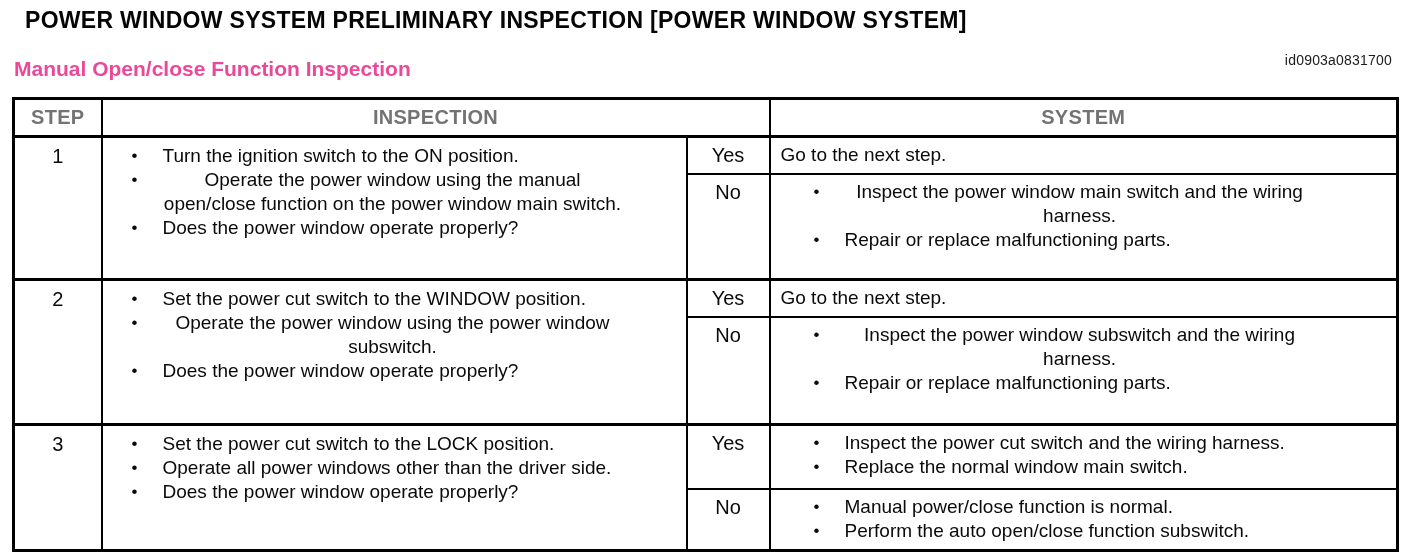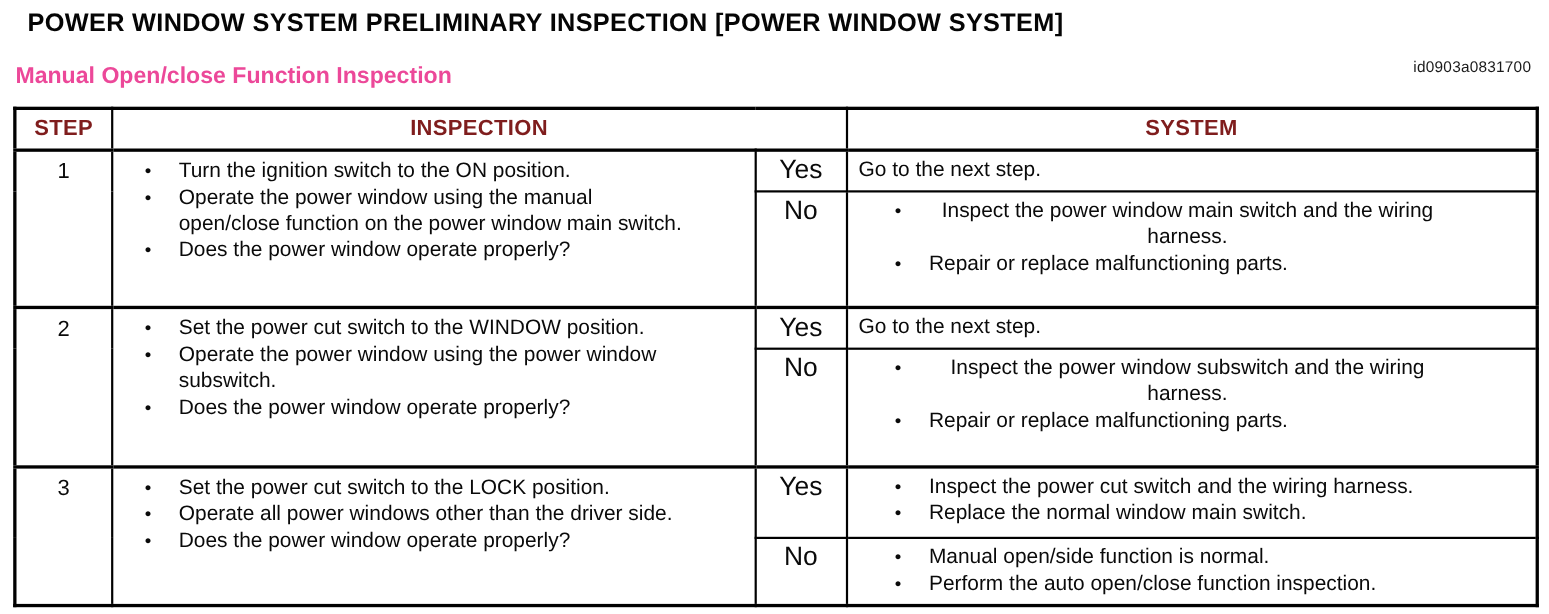--- a/index.html
+++ b/index.html
@@ -35,42 +35,42 @@
   col.c-step { width: 88px; }
   col.c-insp { width: 585px; }
   col.c-yn   { width: 83px; }
   col.c-act  { width: 628px; }
   th, td { border: 2px solid #000; vertical-align: top; }
   thead th {
     border-bottom: 3px solid #000;
     height: 38px;
     font-size: 20px; font-weight: bold;
     text-align: center; vertical-align: middle;
-    letter-spacing: 0.3px; color: #7f1d1d;
+    letter-spacing: 0.3px; color: #737373;
   }
   tr.step-start td { border-top: 3px solid #000; }
   td { font-size: 19px; line-height: 24px; }
   td.cell-step { text-align: center; padding-top: 6px; font-size: 20px; }
   td.cell-insp { padding: 6px 8px 6px 24px; }
-  td.cell-yn   { text-align: center; padding-top: 5px; font-size: 24px; }
+  td.cell-yn   { text-align: center; padding-top: 5px; font-size: 20px; }
   td.cell-act  { padding: 5px 8px 5px 8px; }
   tr.h37  { height: 37px; }
   tr.h106 { height: 106px; }
   tr.h108 { height: 108px; }
   tr.h64  { height: 64px; }
   tr.h62  { height: 62px; }
   .bl { display: flex; align-items: flex-start; }
   .bl + .bl, .cell-insp .bl + .bl { margin-top: 0; }
   .b {
     flex: 0 0 36px; width: 36px;
     padding-left: 5px;
     font-size: 17px; line-height: 24px;
   }
   .t { display: block; }
-  .insp-t { max-width: 460px; }
+  .insp-t { max-width: 460px; text-align: center; }
   .act-t  { max-width: 470px; text-align: center; }
   .cell-act .bl { margin-left: 30px; }
   .cell-act .plain { padding-left: 2px; max-width: 600px; }
 </style>
 </head>
 <body>
 
 <div class="page-title">POWER WINDOW SYSTEM PRELIMINARY INSPECTION [POWER WINDOW SYSTEM]</div>
 <div class="doc-id">id0903a0831700</div>
 <div class="section-subtitle">Manual Open/close Function Inspection</div>
@@ -187,22 +187,22 @@
           <span class="b">•</span>
           <span class="t act-t">Replace the normal window main switch.</span>
         </div>
       </td>
     </tr>
     <tr class="h62">
       <td class="cell-yn">No</td>
       <td class="cell-act">
         <div class="bl">
           <span class="b">•</span>
-          <span class="t act-t">Manual open/side function is normal.</span>
-        </div>
-        <div class="bl">
-          <span class="b">•</span>
-          <span class="t act-t">Perform the auto open/close function inspection.</span>
+          <span class="t act-t">Manual power/close function is normal.</span>
+        </div>
+        <div class="bl">
+          <span class="b">•</span>
+          <span class="t act-t">Perform the auto open/close function subswitch.</span>
         </div>
       </td>
     </tr>
   </tbody>
 </table>
 
 </body></html>

